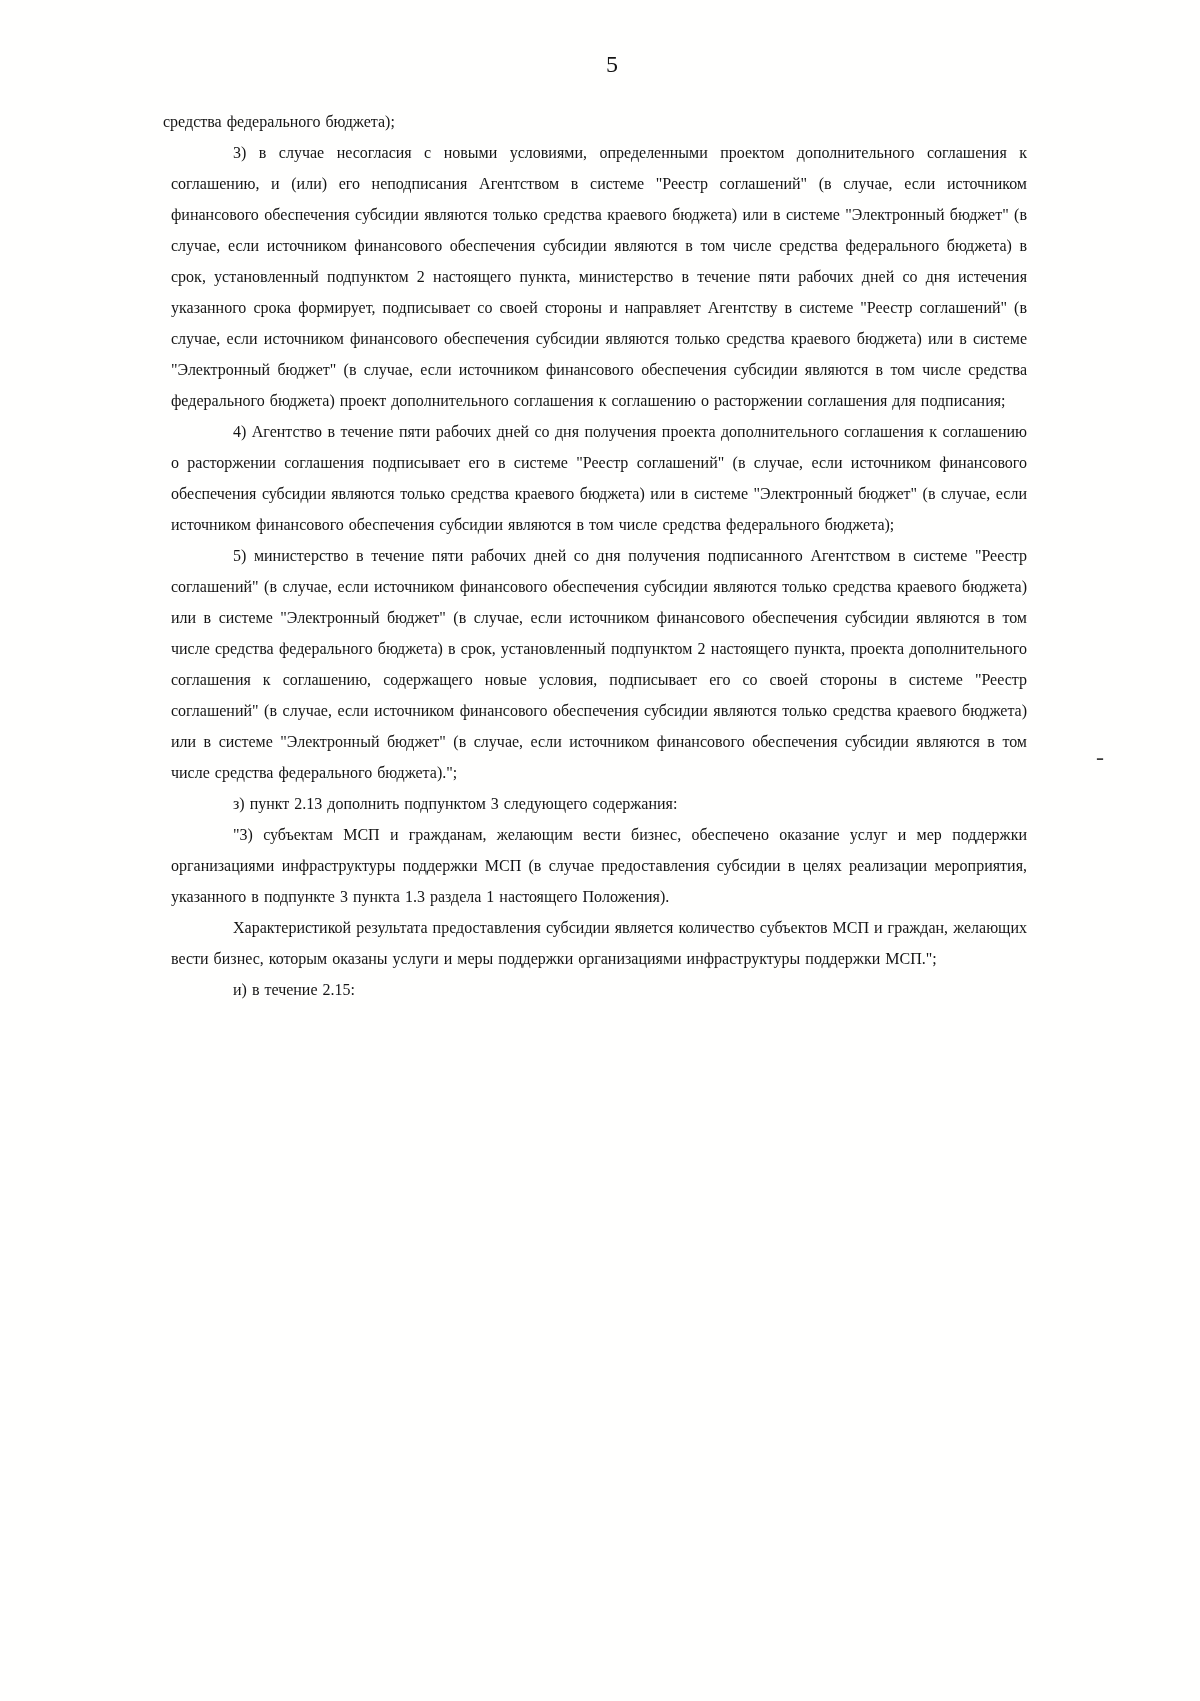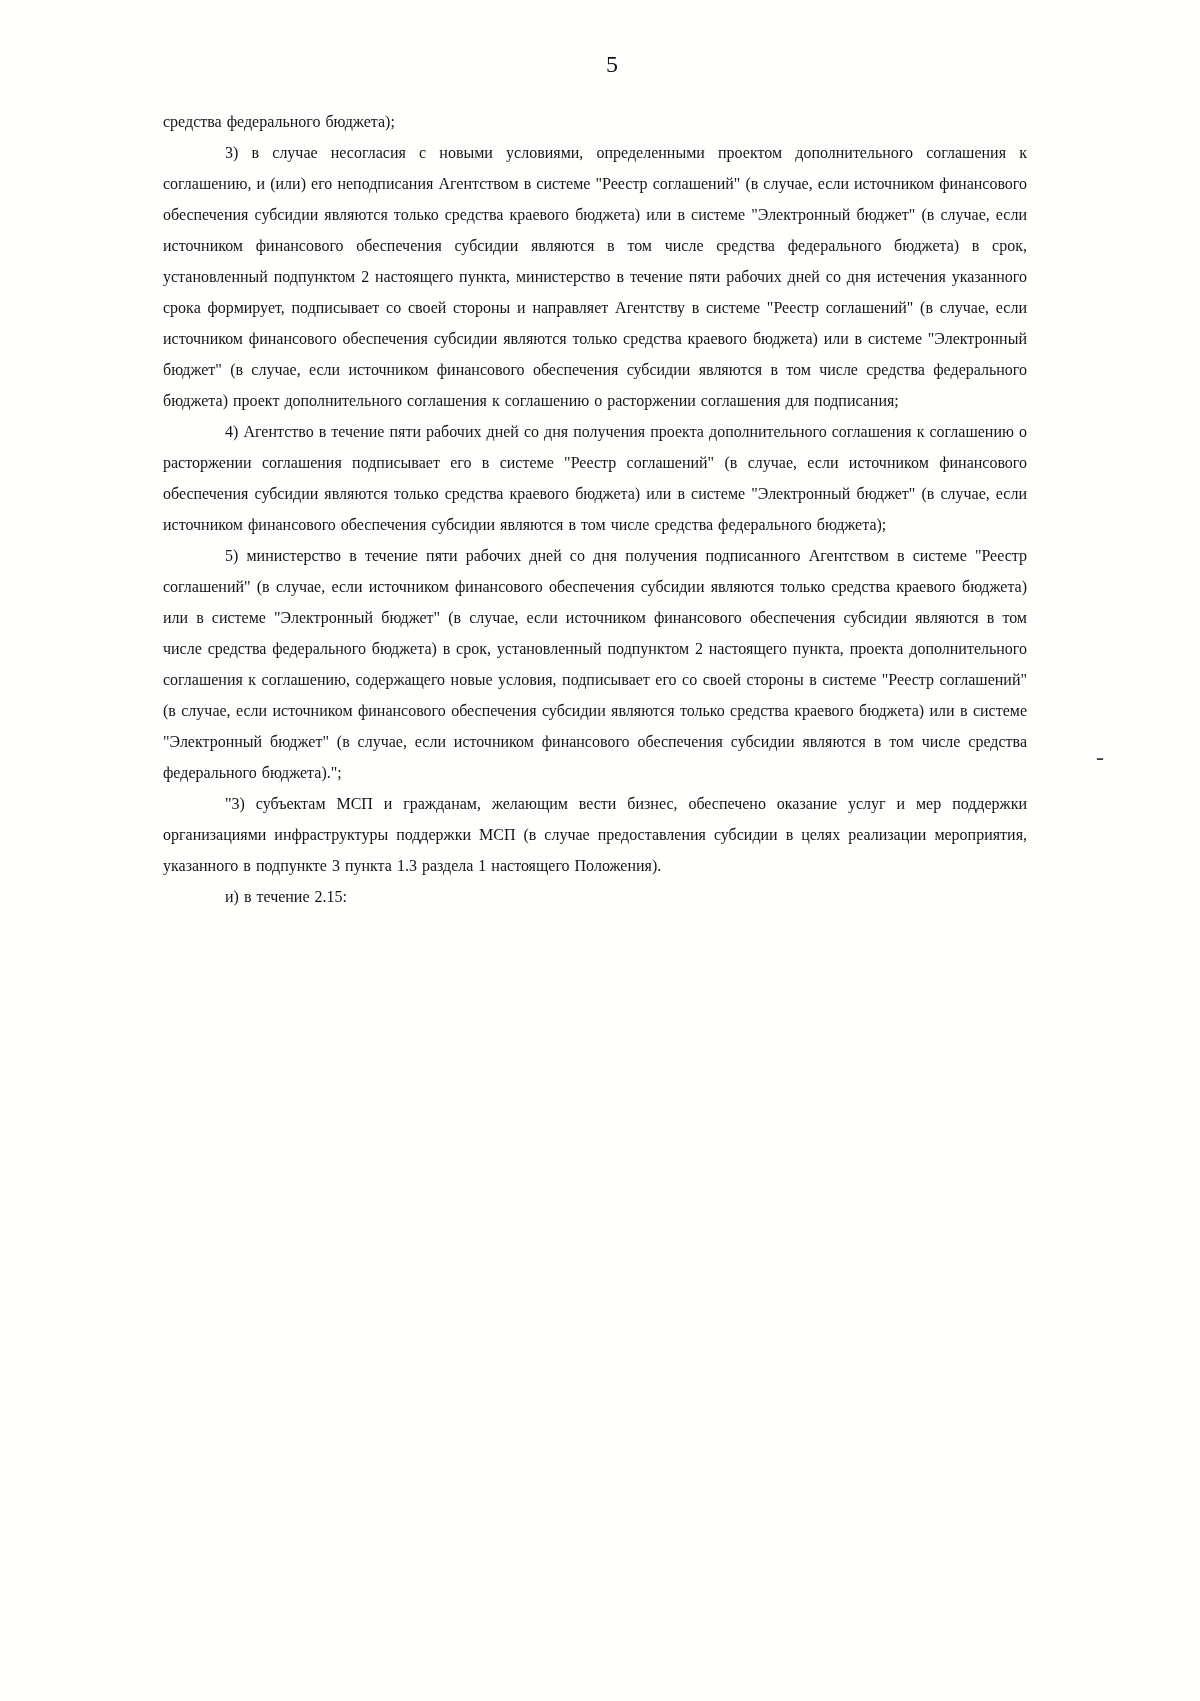--- a/index.html
+++ b/index.html
@@ -33,20 +33,21 @@
     font-size: 16px;
     line-height: 31px;
     text-align: justify;
     word-spacing: 1px;
   }
   .para {
     margin: 0;
   }
   .para.indent {
     text-indent: 62px;
+    margin-left: 8px;
   }
   .artifact-dash {
     position: absolute;
     top: 744px;
     left: 1096px;
     font-size: 24px;
     color: #3a3a3a;
   }
 </style>
 </head>
@@ -54,19 +55,21 @@
 
 <div class="page">
 
   <div class="page-number">5</div>
 
   <div class="text-block">
     <p class="para">средства федерального бюджета);</p>
     <p class="para indent">3) в случае несогласия с новыми условиями, определенными проектом дополнительного соглашения к соглашению, и (или) его неподписания Агентством в системе "Реестр соглашений" (в случае, если источником финансового обеспечения субсидии являются только средства краевого бюджета) или в системе "Электронный бюджет" (в случае, если источником финансового обеспечения субсидии являются в том числе средства федерального бюджета) в срок, установленный подпунктом 2 настоящего пункта, министерство в течение пяти рабочих дней со дня истечения указанного срока формирует, подписывает со своей стороны и направляет Агентству в системе "Реестр соглашений" (в случае, если источником финансового обеспечения субсидии являются только средства краевого бюджета) или в системе "Электронный бюджет" (в случае, если источником финансового обеспечения субсидии являются в том числе средства федерального бюджета) проект дополнительного соглашения к соглашению о расторжении соглашения для подписания;</p>
     <p class="para indent">4) Агентство в течение пяти рабочих дней со дня получения проекта дополнительного соглашения к соглашению о расторжении соглашения подписывает его в системе "Реестр соглашений" (в случае, если источником финансового обеспечения субсидии являются только средства краевого бюджета) или в системе "Электронный бюджет" (в случае, если источником финансового обеспечения субсидии являются в том числе средства федерального бюджета);</p>
     <p class="para indent">5) министерство в течение пяти рабочих дней со дня получения подписанного Агентством в системе "Реестр соглашений" (в случае, если источником финансового обеспечения субсидии являются только средства краевого бюджета) или в системе "Электронный бюджет" (в случае, если источником финансового обеспечения субсидии являются в том числе средства федерального бюджета) в срок, установленный подпунктом 2 настоящего пункта, проекта дополнительного соглашения к соглашению, содержащего новые условия, подписывает его со своей стороны в системе "Реестр соглашений" (в случае, если источником финансового обеспечения субсидии являются только средства краевого бюджета) или в системе "Электронный бюджет" (в случае, если источником финансового обеспечения субсидии являются в том числе средства федерального бюджета).";</p>
+    <p class="para indent">з) пункт 2.13 дополнить подпунктом 3 следующего содержания:</p>
     <p class="para indent">"3) субъектам МСП и гражданам, желающим вести бизнес, обеспечено оказание услуг и мер поддержки организациями инфраструктуры поддержки МСП (в случае предоставления субсидии в целях реализации мероприятия, указанного в подпункте 3 пункта 1.3 раздела 1 настоящего Положения).</p>
+    <p class="para indent">Характеристикой результата предоставления субсидии является количество субъектов МСП и граждан, желающих вести бизнес, которым оказаны услуги и меры поддержки организациями инфраструктуры поддержки МСП.";</p>
     <p class="para indent">и) в течение 2.15:</p>
   </div>
 
   <span class="artifact-dash">-</span>
 
 </div>
 
 </body></html>

